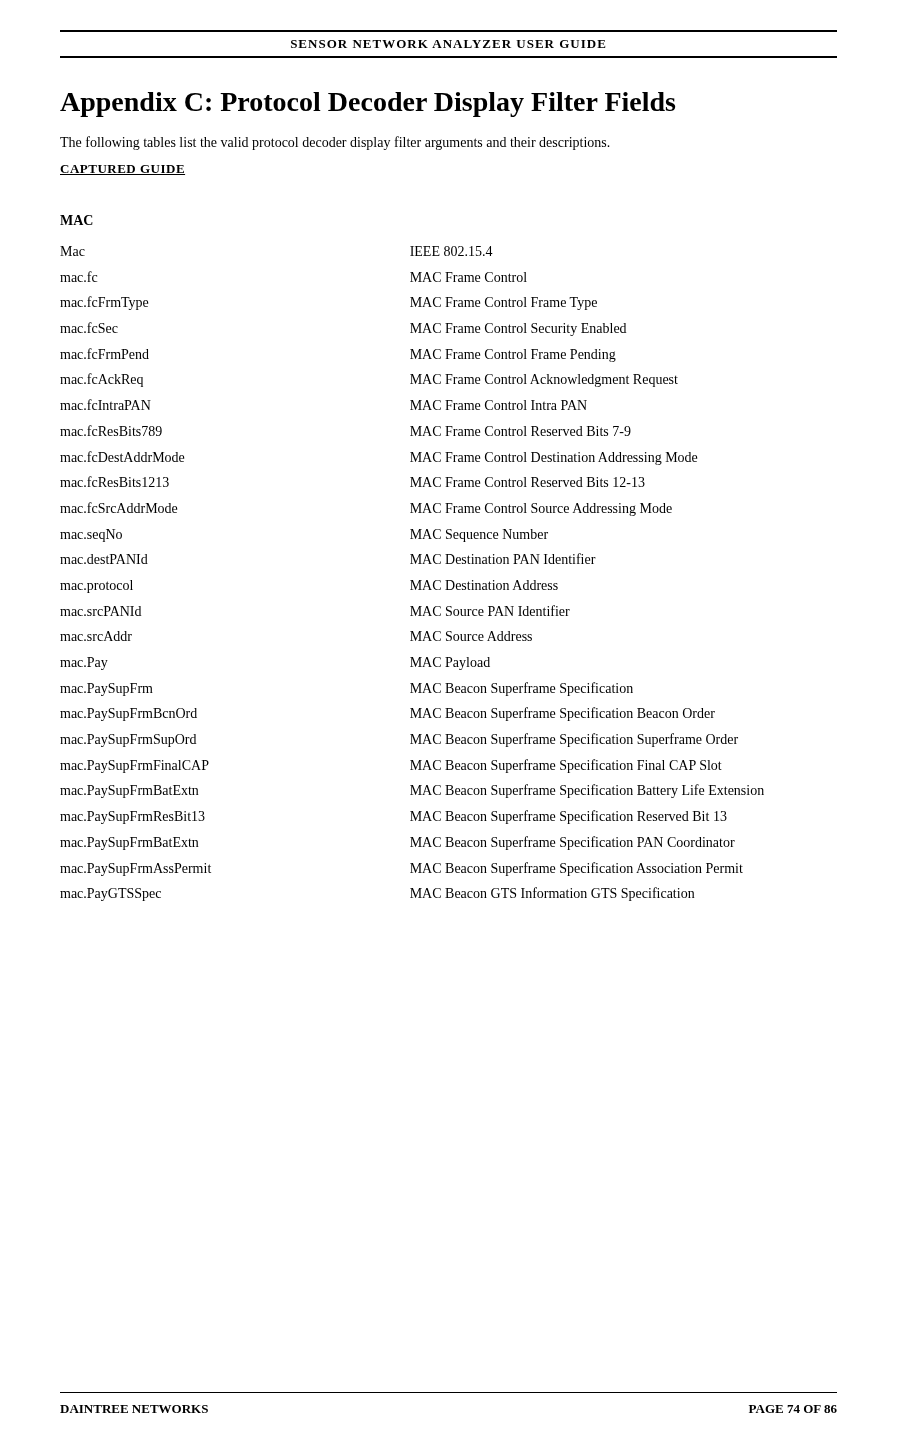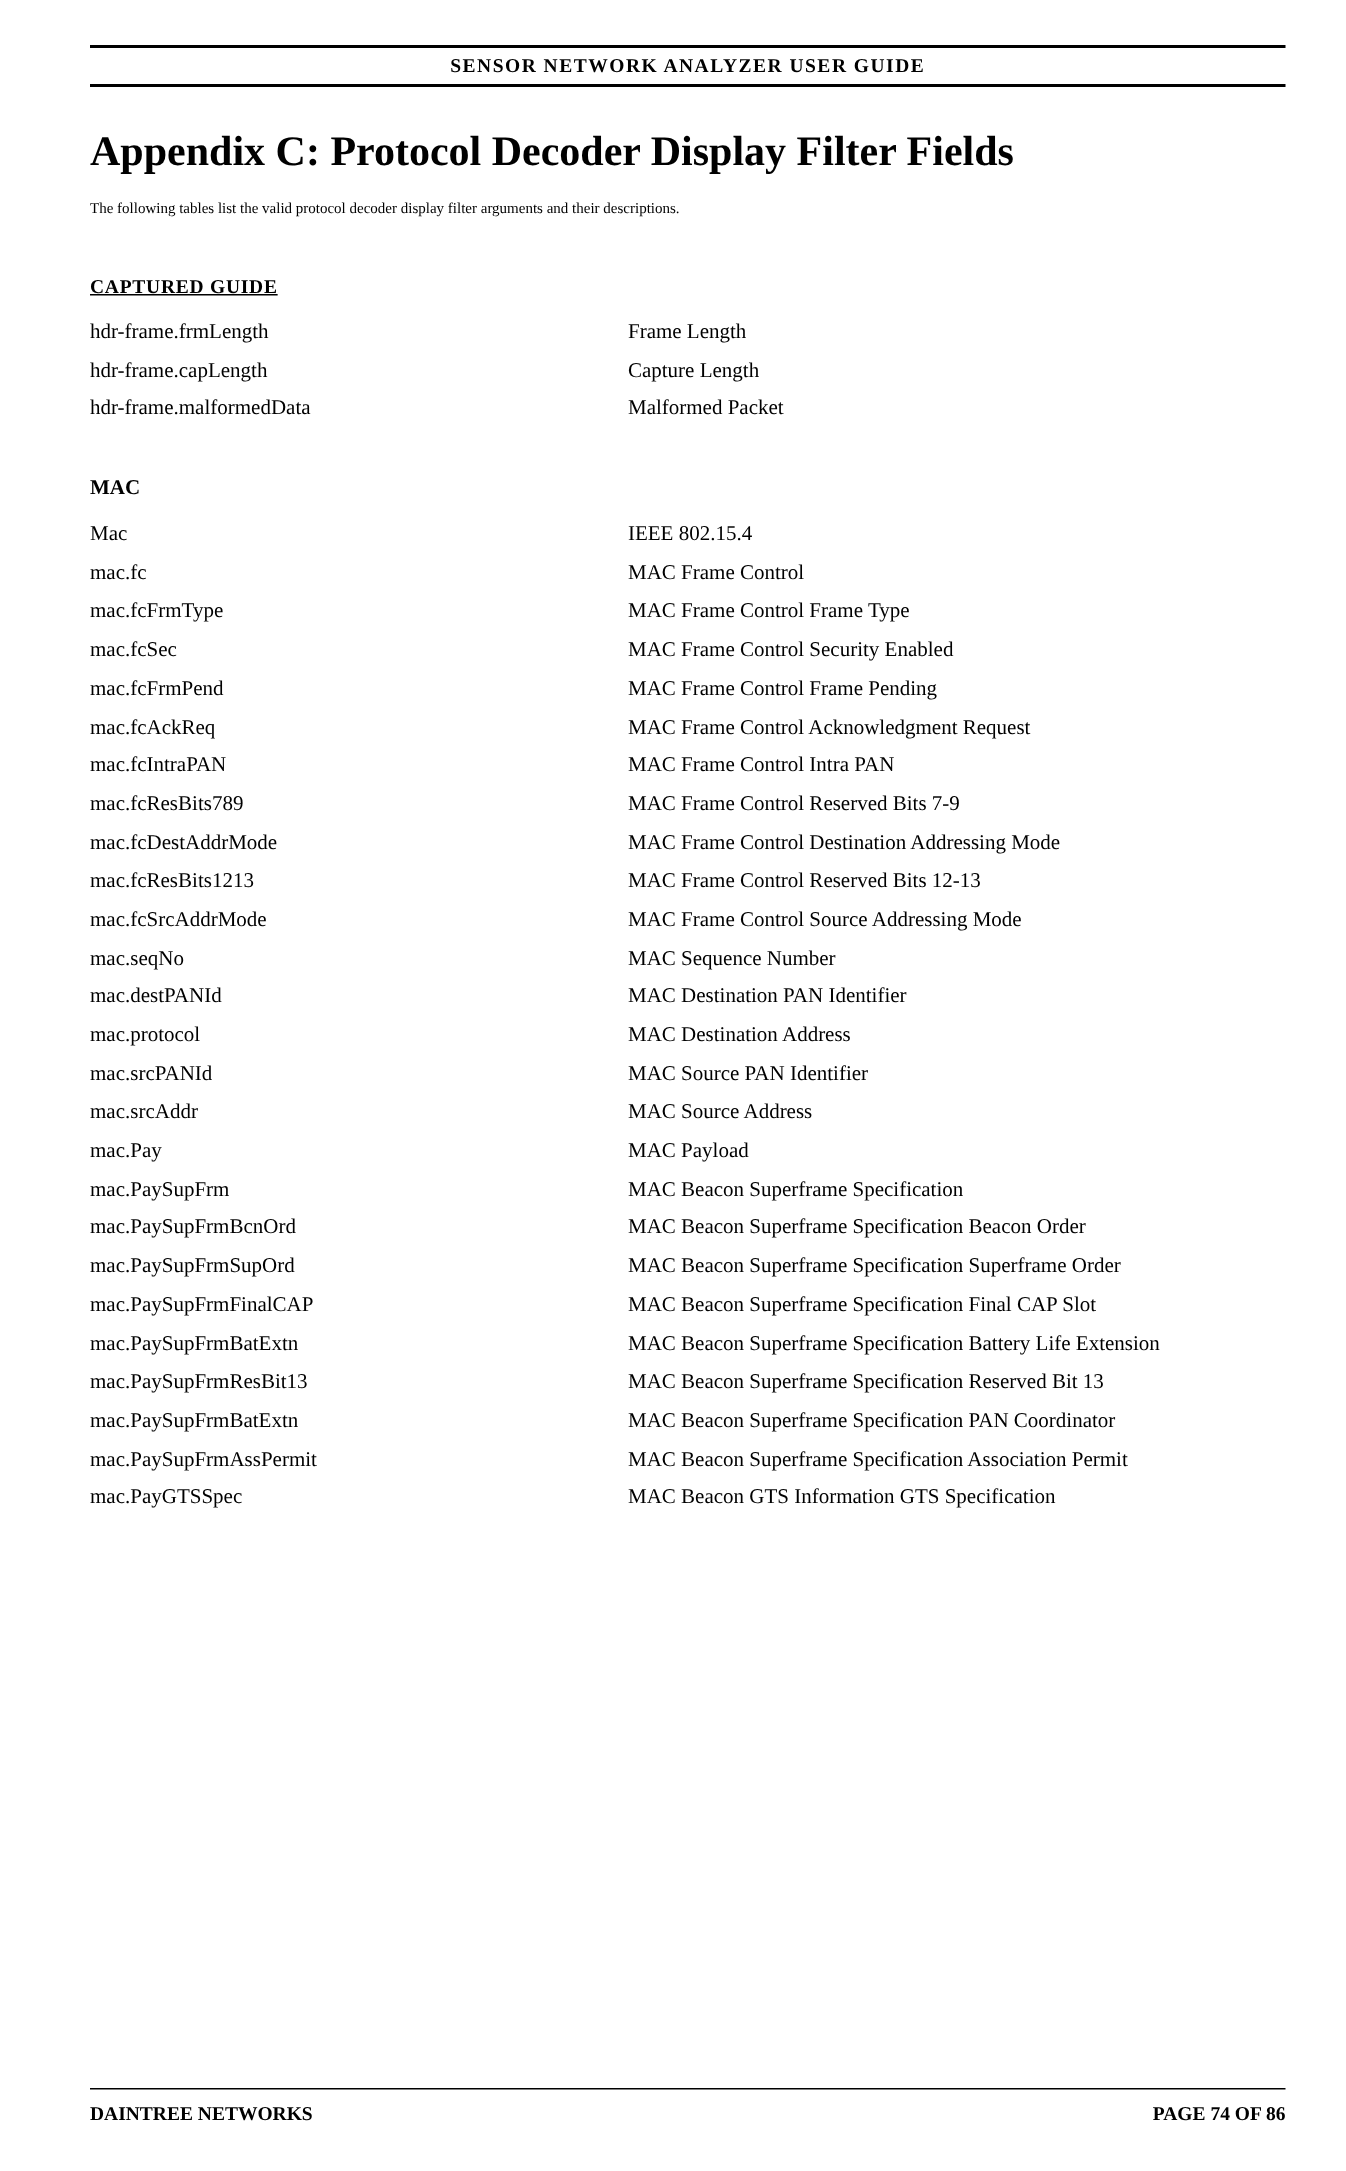--- a/index.html
+++ b/index.html
@@ -8,42 +8,41 @@
       font-size: 14px;
       background: #fff;
       color: #000;
       width: 897px;
       min-height: 1447px;
       padding: 0;
     }
     .page {
       width: 897px;
       min-height: 1447px;
-      padding: 30px 40px 30px 60px;
+      padding: 30px 60px 30px 60px;
       display: flex;
       flex-direction: column;
     }
     .top-header {
       text-align: center;
       font-size: 13px;
       font-weight: bold;
       letter-spacing: 1px;
       border-top: 2px solid #000;
       border-bottom: 2px solid #000;
       padding: 4px 0;
       margin-bottom: 28px;
     }
     .appendix-title {
       font-size: 28px;
       font-weight: bold;
       margin-bottom: 14px;
     }
     .intro-text {
-      font-size: 10px;
-      margin-bottom: 28px;
+      font-size: 14px;
       line-height: 1.5;
     }
     .section-heading {
       font-size: 13px;
       font-weight: bold;
       text-decoration: underline;
       margin-bottom: 10px;
       margin-top: 8px;
       letter-spacing: 0.5px;
     }
@@ -94,36 +93,20 @@
   </div>
 
   <div class="appendix-title">Appendix C: Protocol Decoder Display Filter Fields</div>
 
   <div class="intro-text">The following tables list the valid protocol decoder display filter arguments and their descriptions.</div>
 
   <div class="section-block">
     <div class="section-heading">
       <span>CAPTURED GUIDE</span>
     </div>
-    <table class="field-table">
-      <tbody id="captured-frame-tbody">
-      <tr>
-            <td>hdr-frame.frmLength</td>
-            <td>Frame Length</td>
-          </tr>
-          <tr>
-            <td>hdr-frame.capLength</td>
-            <td>Capture Length</td>
-          </tr>
-          <tr>
-            <td>hdr-frame.malformedData</td>
-            <td>Malformed Packet</td>
-          </tr>
-        </tbody>
-    </table>
   </div>
 
   <div class="section-block">
     <div class="mac-heading">
       <span>MAC</span>
     </div>
     <table class="field-table">
       <tbody id="mac-tbody">
       <tr>
             <td>Mac</td>

